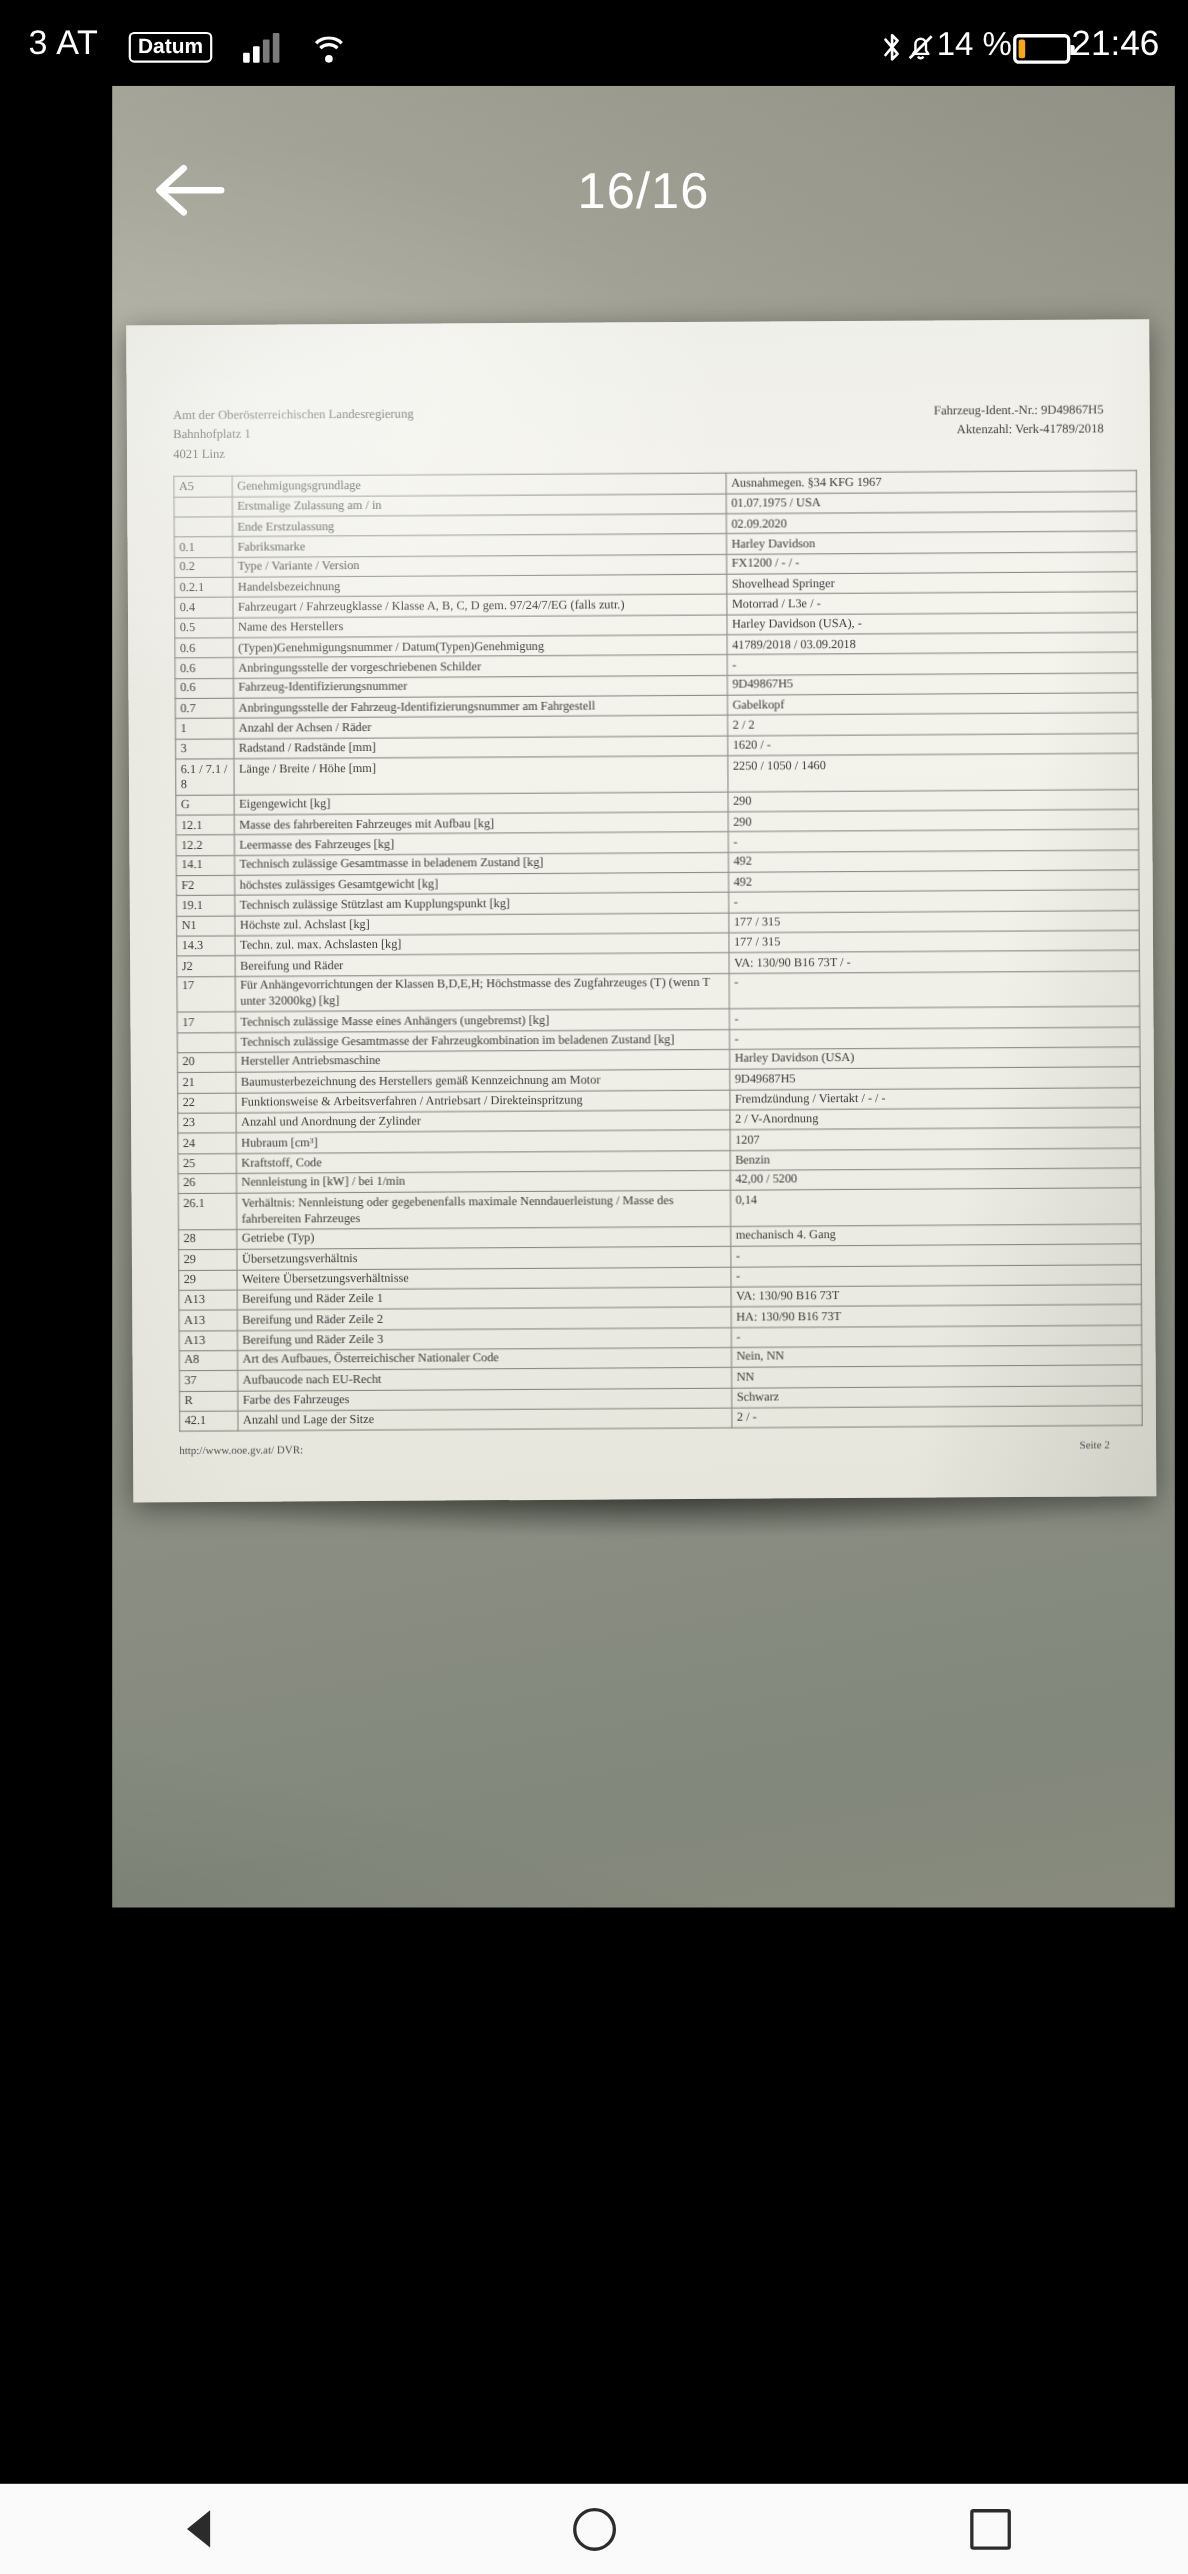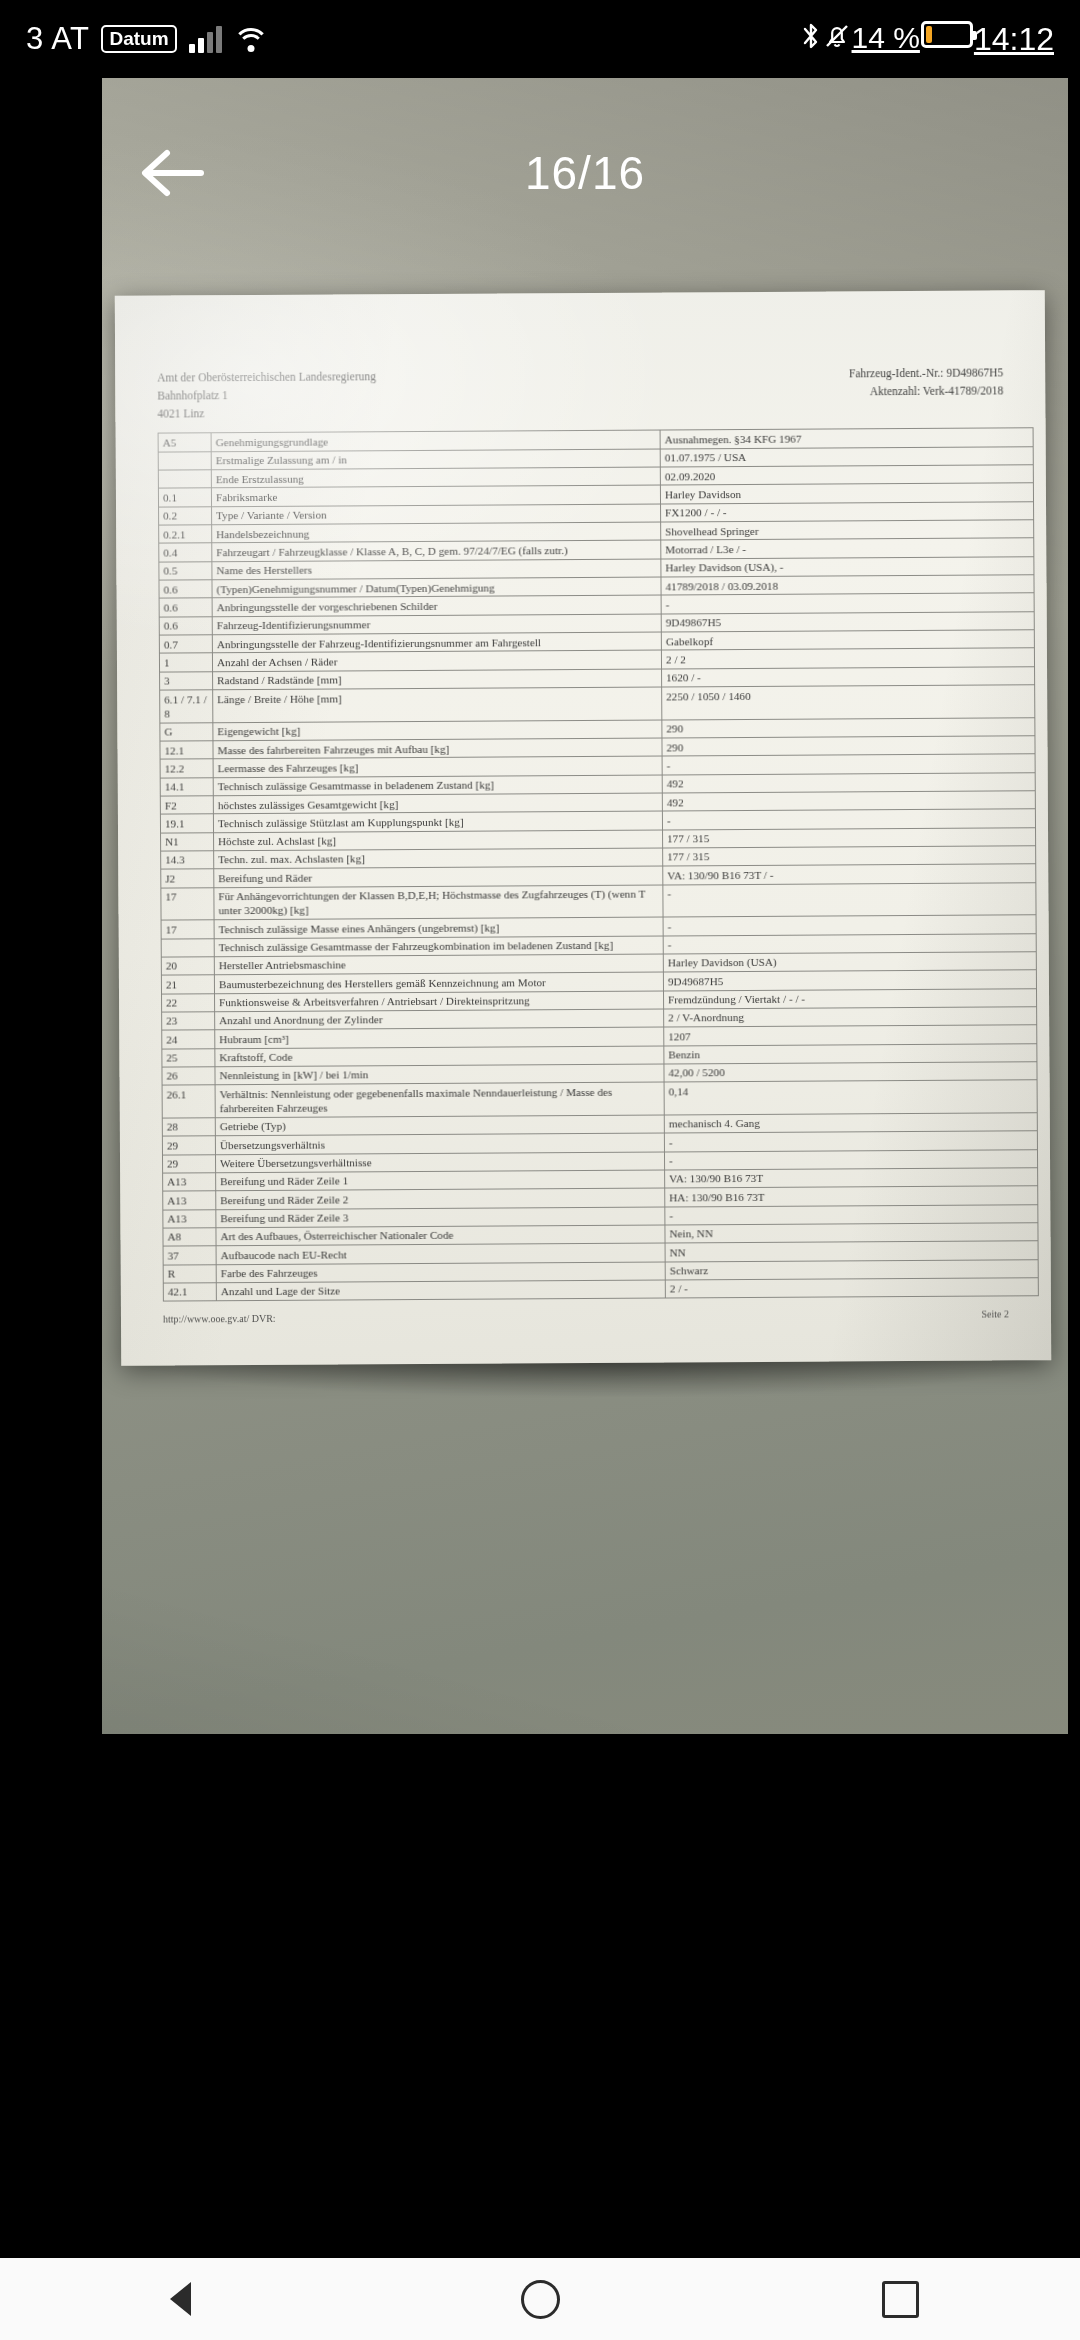--- a/index.html
+++ b/index.html
@@ -22,22 +22,22 @@
     width: 1080px; height: 78px;
     background: #000;
     color: #fff;
     display: flex;
     align-items: center;
     justify-content: space-between;
     padding: 0 26px;
     box-sizing: border-box;
     font-size: 30px;
   }
-  .sb-left { display: flex; align-items: center; gap: 12px; }
-  .sb-right { display: flex; align-items: flex-start; gap: 1px; text-decoration: underline; }
+  .sb-left { display: flex; align-items: flex-end; gap: 28px; }
+  .sb-right { display: flex; align-items: flex-end; gap: 1px; }
   .carrier { font-size: 31px; letter-spacing: .5px; }
   .vowifi {
     border: 2px solid #fff;
     border-radius: 5px;
     font-size: 19px;
     padding: 2px 6px 3px 6px;
     line-height: 1;
     font-weight: bold;
   }
   .bars { display: flex; align-items: flex-end; gap: 3px; height: 28px; }
@@ -287,21 +287,21 @@
       <svg class="icon-svg" width="28" height="30" viewBox="0 0 28 30">
         <path d="M7 21 h14 l-2.2-3.2 V12 a4.8 4.8 0 0 0-9.6 0 v5.8 Z" fill="none" stroke="#ffffff" stroke-width="2.2" stroke-linejoin="round"></path>
         <path d="M11.6 23.4 a2.6 2.6 0 0 0 4.8 0" fill="none" stroke="#ffffff" stroke-width="2.2"></path>
         <line x1="4" y1="25" x2="24" y2="5" stroke="#ffffff" stroke-width="2.4"></line>
       </svg>
     </span>
     <span class="battery-pct">14 %</span>
     <span class="battery">
         <span class="fill" style="width:14%"></span>
       </span>
-    <span class="clock">14:12</span>
+    <span class="clock">21:46</span>
   </div>
 </div>
 
 <div class="viewer">
   <div class="photo">
 
     <div class="sheet-shadow"></div>
     <div class="sheet">
       <div class="doc">
 

